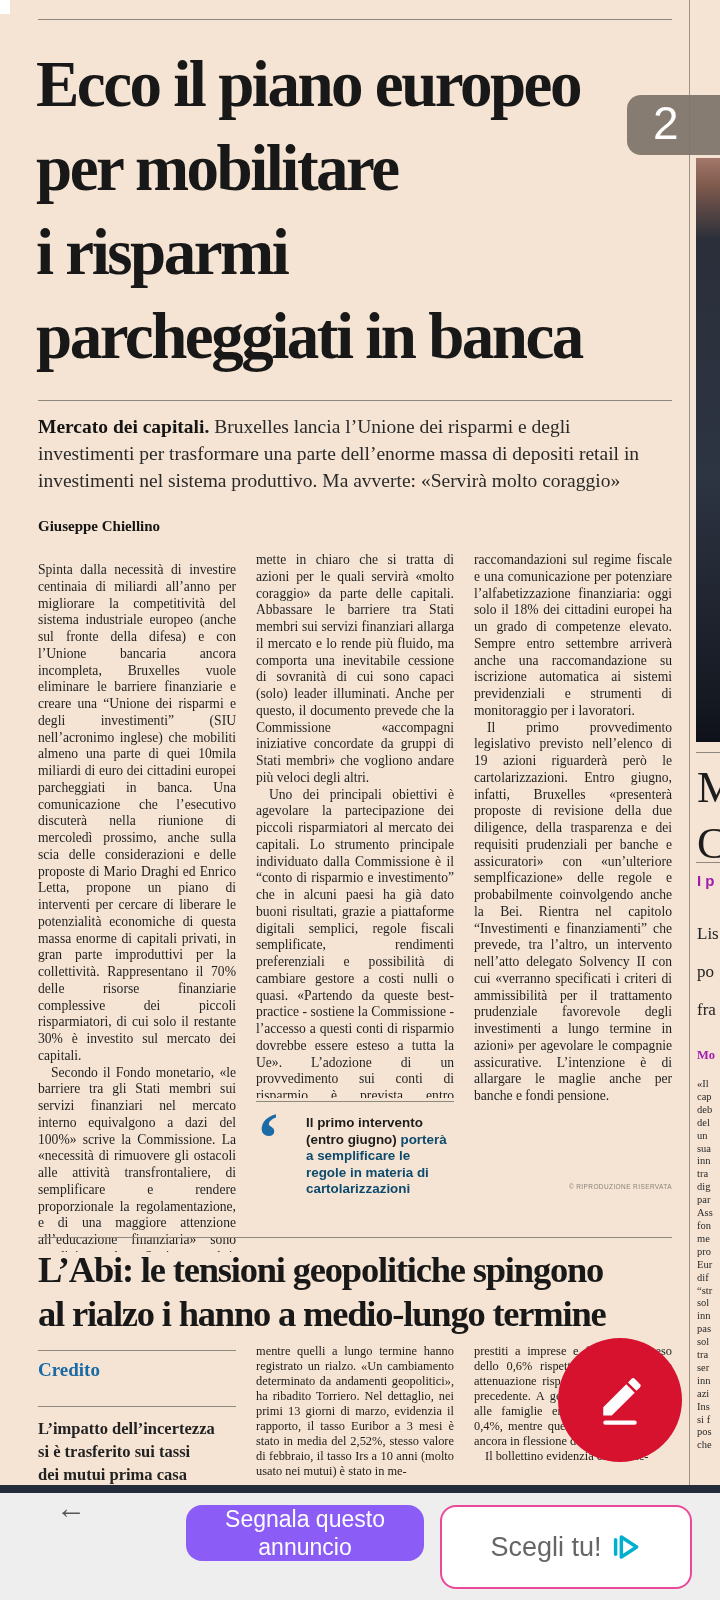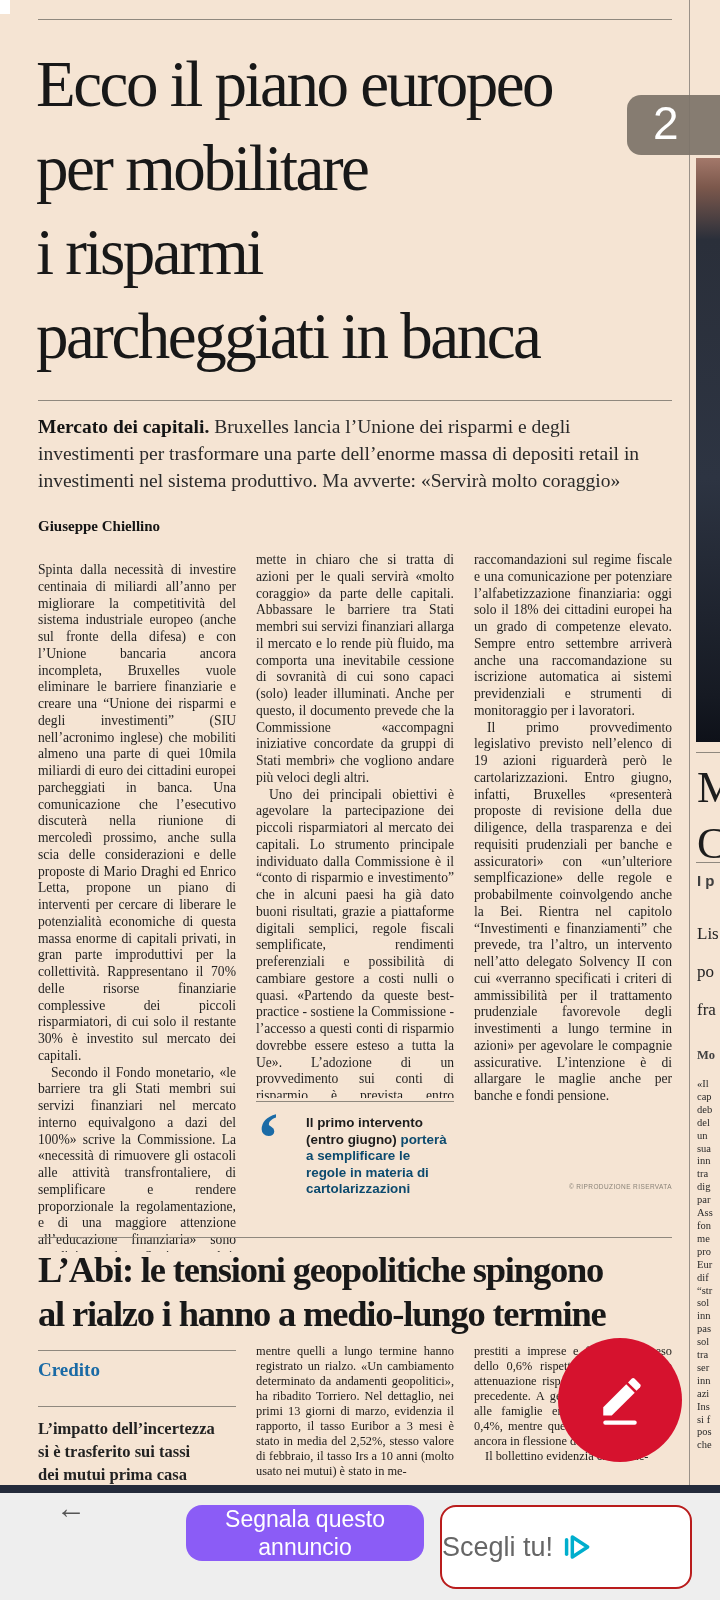--- a/index.html
+++ b/index.html
@@ -4,21 +4,21 @@
 <style>
   html,body{margin:0;padding:0;}
   body{width:720px;height:1600px;position:relative;overflow:hidden;
        background:#f5e4d3;font-family:"Liberation Serif",serif;color:#1e1e1e;}
   .abs{position:absolute;}
   .pre{white-space:pre-line;}
   .rule{position:absolute;height:1px;background:#8f887e;}
   
   .corner-white{left:0;top:0;width:10px;height:14px;background:#ffffff;}
   .headline1{left:36px;top:42px;width:650px;font-size:65px;line-height:84px;
-             font-weight:400;letter-spacing:-2.5px;color:#181818;}
+             font-weight:700;letter-spacing:-2.5px;color:#181818;}
   .page-badge{left:627px;top:95px;width:93px;height:60px;background:rgba(125,116,105,.93);
               border-radius:14px 0 0 14px;z-index:25;}
   .page-badge span{position:absolute;left:26px;top:1px;font-family:"Liberation Sans",sans-serif;
               font-size:46px;color:#fff;font-weight:400;}
   .standfirst{left:38px;top:413px;width:612px;font-size:19.5px;line-height:27px;color:#2a2a2a;}
   .standfirst b{color:#141414;}
   .byline{left:38px;top:518px;font-size:15px;font-weight:700;color:#141414;}
   .bodycol{overflow:hidden;}
   .bodycol p{margin:0;font-size:13.6px;line-height:16.75px;text-align:justify;color:#1f1f1f;}
   .bodycol p + p{text-indent:13px;}
@@ -45,38 +45,38 @@
   .a2colB{left:256px;top:1344px;width:198px;height:141px;}
   .a2colC{left:474px;top:1344px;width:198px;height:141px;}
   .fab{left:558px;top:1338px;width:124px;height:124px;border-radius:50%;
        background:#d6122e;z-index:30;display:flex;align-items:center;justify-content:center;}
   
   .sep-line{left:689px;top:0;width:1px;height:1486px;background:#9a9188;}
   .photo{left:696px;top:158px;width:24px;height:584px;
          background:linear-gradient(180deg,#a3786a 0%,#7c584c 5%,#2a2f3a 14%,#2d3442 55%,#161a23 92%,#0e1119 100%);}
   .sp-headline{left:697px;top:760px;width:23px;font-size:44px;line-height:56px;color:#1d1d1d;}
   .sp-section{left:697px;top:872px;font-family:"Liberation Sans",sans-serif;
-              font-size:15px;font-weight:700;color:#404040;}
+              font-size:15px;font-weight:700;color:#a21caf;}
   .sp-deck{left:697px;top:915px;font-size:17px;line-height:38px;color:#222;}
-  .sp-label{left:697px;top:1048px;font-size:12.5px;font-weight:700;color:#404040;}
+  .sp-label{left:697px;top:1048px;font-size:12.5px;font-weight:700;color:#a21caf;}
   .sp-text{left:697px;top:1078px;width:23px;height:400px;overflow:hidden;
            font-size:10.5px;line-height:12.9px;color:#2a2a2a;}
   
   .darkstrip{left:0;top:1485px;width:720px;height:8px;background:#242b3b;z-index:35;}
   .adbar{left:0;top:1493px;width:720px;height:107px;background:#eeeeee;z-index:40;
          font-family:"Liberation Sans",sans-serif;}
   .back-btn{position:absolute;left:56px;top:-2px;font-size:30px;color:#555;cursor:pointer;}
   .criteo{position:absolute;left:40px;top:30px;font-size:35px;font-weight:800;
           color:#f6821f;letter-spacing:.5px;}
   .btn-report{position:absolute;left:186px;top:12px;width:238px;height:56px;background:#8b5cf6;
           border-radius:16px;display:flex;align-items:center;justify-content:center;text-align:center;
           color:#fff;font-size:23px;line-height:28px;cursor:pointer;}
   .btn-choice{position:absolute;left:440px;top:12px;width:248px;height:80px;background:#ffffff;
-          border:2px solid #b91c1c;border-radius:16px;display:flex;align-items:center;
-          gap:8px;color:#666;font-size:27px;cursor:pointer;}
+          border:2px solid #ec4899;border-radius:16px;display:flex;align-items:center;
+          justify-content:center;gap:8px;color:#666;font-size:27px;cursor:pointer;}
 </style>
 </head>
 <body>
 
 <div class="abs corner-white"></div>
 <div class="rule" style="left:38px;top:19px;width:634px;"></div>
 
 <div class="abs headline1 pre">Ecco il piano europeo
 per mobilitare
 i risparmi

